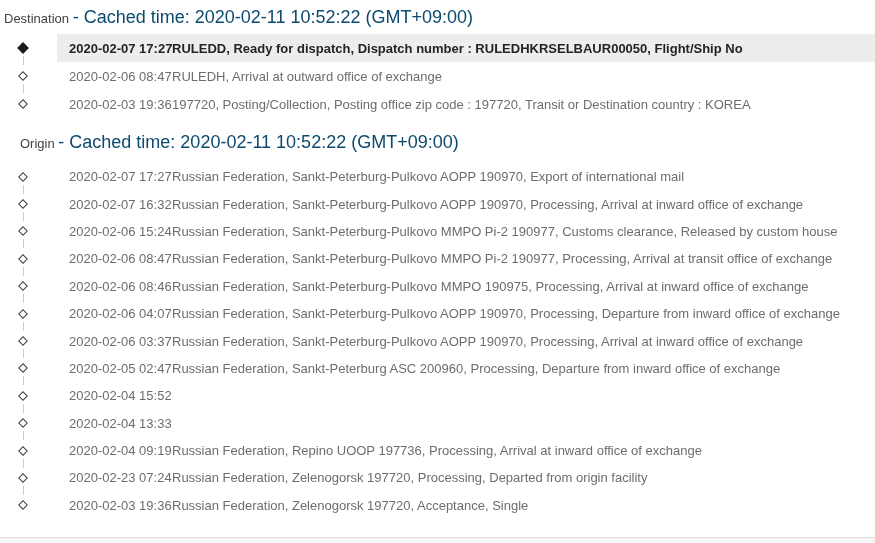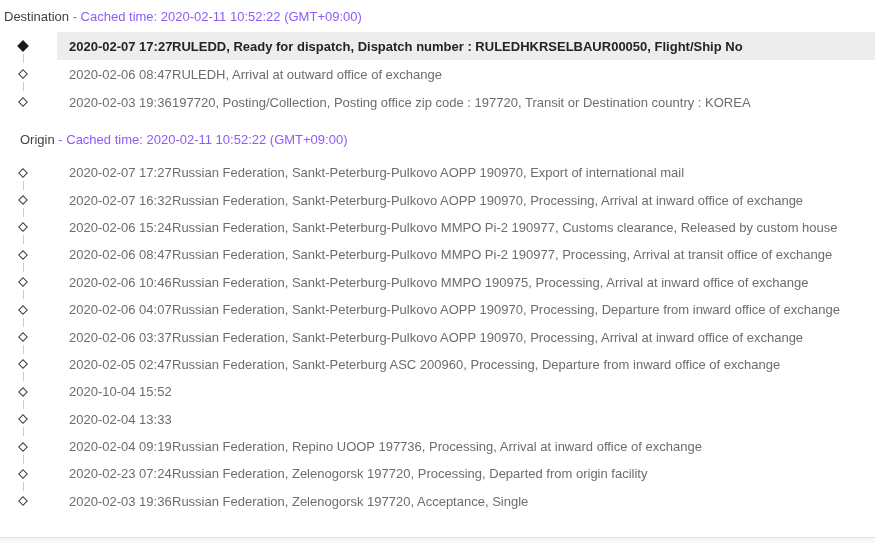--- a/index.html
+++ b/index.html
@@ -16,22 +16,22 @@
   .section-header {
     padding: 7px 0 5px 4px;
     line-height: 20px;
     white-space: nowrap;
   }
   .section-header .section-title {
     color: #424242;
     font-size: 13px;
   }
   .section-header .section-cached {
-    color: #8b5cf6;
-    font-size: 13px;
+    color: #0c4a6e;
+    font-size: 18px;
   }
   .section[data-sec="origin"] .section-header { padding-top: 14px; padding-bottom: 9px; margin-left: 16px; }
 
   .event-list { display: block; }
 
   .event-row {
     display: flex;
     align-items: stretch;
     height: 28px;
     position: relative;
@@ -188,21 +188,21 @@
       <span class="event-date">2020-02-06 08:47</span>
       <span class="event-desc">Russian Federation, Sankt-Peterburg-Pulkovo MMPO Pi-2 190977, Processing, Arrival at transit office of exchange</span>
     </div>
   </div>
 
   <div class="event-row">
     <div class="marker-col">
       <span class="diamond"></span>
     </div>
     <div class="event-content">
-      <span class="event-date">2020-02-06 10:46</span>
+      <span class="event-date">2020-02-06 08:46</span>
       <span class="event-desc">Russian Federation, Sankt-Peterburg-Pulkovo MMPO 190975, Processing, Arrival at inward office of exchange</span>
     </div>
   </div>
 
   <div class="event-row">
     <div class="marker-col">
       <span class="diamond"></span>
     </div>
     <div class="event-content">
       <span class="event-date">2020-02-06 04:07</span>
@@ -228,21 +228,21 @@
       <span class="event-date">2020-02-05 02:47</span>
       <span class="event-desc">Russian Federation, Sankt-Peterburg ASC 200960, Processing, Departure from inward office of exchange</span>
     </div>
   </div>
 
   <div class="event-row">
     <div class="marker-col">
       <span class="diamond"></span>
     </div>
     <div class="event-content">
-      <span class="event-date">2020-10-04 15:52</span>
+      <span class="event-date">2020-02-04 15:52</span>
     </div>
   </div>
 
   <div class="event-row">
     <div class="marker-col">
       <span class="diamond"></span>
     </div>
     <div class="event-content">
       <span class="event-date">2020-02-04 13:33</span>
     </div>

